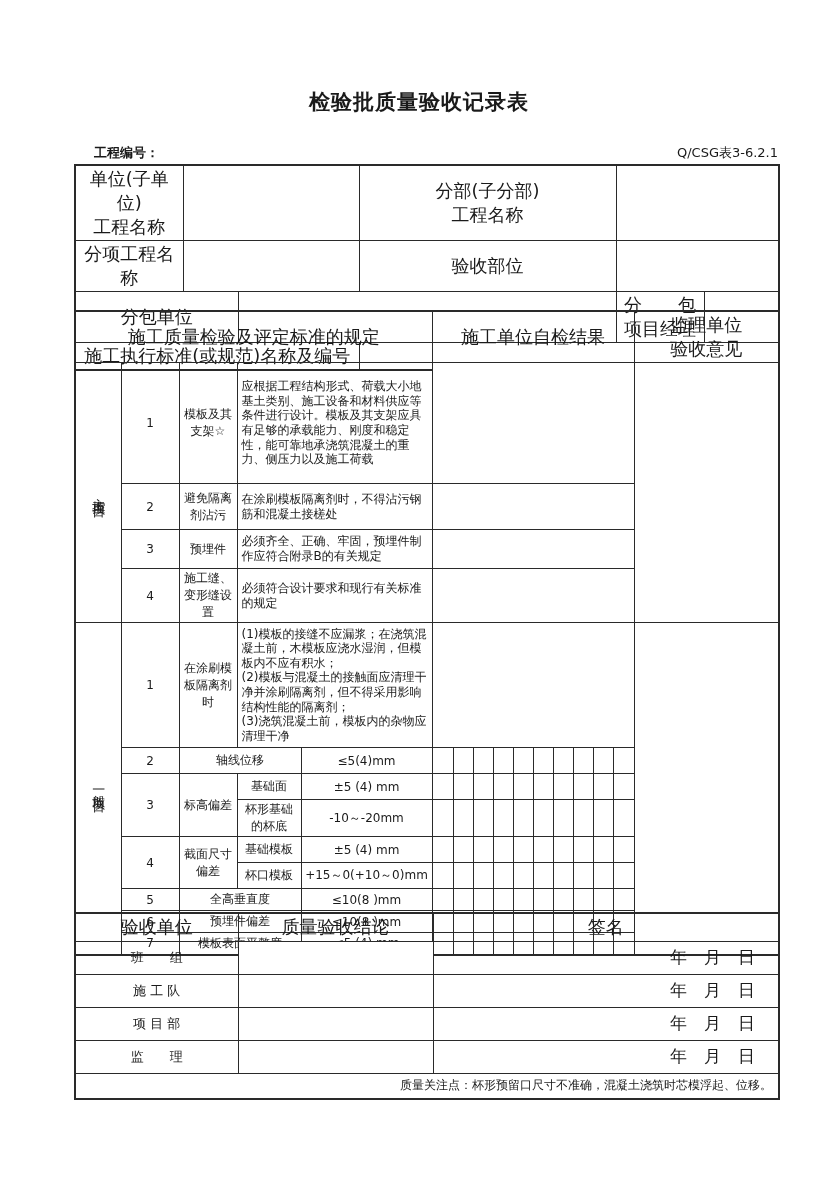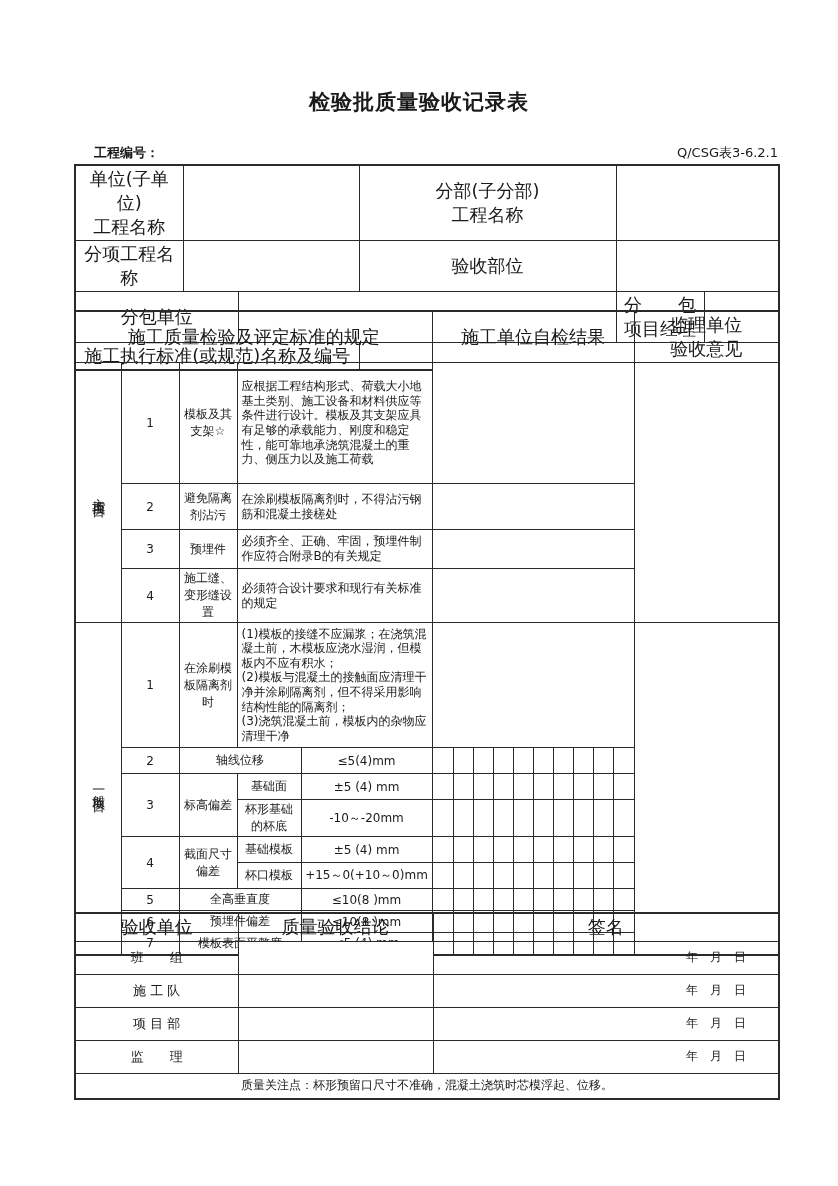--- a/index.html
+++ b/index.html
@@ -27,23 +27,23 @@
   .req  { text-align:left; padding:2px 4px; line-height:1.22; }
   .blank-cell { background:#fff; }
   .vcell { padding:0; }
   .vtext {
     writing-mode:vertical-lr; text-orientation:upright;
     margin:0 auto; letter-spacing:3px; font-size:13px;
   }
   .grid-td { padding:0; position:relative; }
   .gridrow { position:absolute; inset:0; display:grid; grid-template-columns:repeat(10,1fr); }
   .gcell + .gcell { border-left:1px solid #2a2a2a; }
-  .date-cell { text-align:right; padding-right:32px; font-size:12px; }
+  .date-cell { text-align:right; padding-right:23px; font-size:17px; }
   .sign-unit { font-size:13px; }
-  .note-cell { text-align:center; padding:3px 6px; font-size:12px; }
+  .note-cell { text-align:right; padding:3px 6px; font-size:12px; }
   .hdr { font-size:18px; }
 </style>
 </head>
 <body>
 
 <div class="page">
 
   <div class="titleblock">
     <div class="title-l2">检验批质量验收记录表</div>
   </div>

